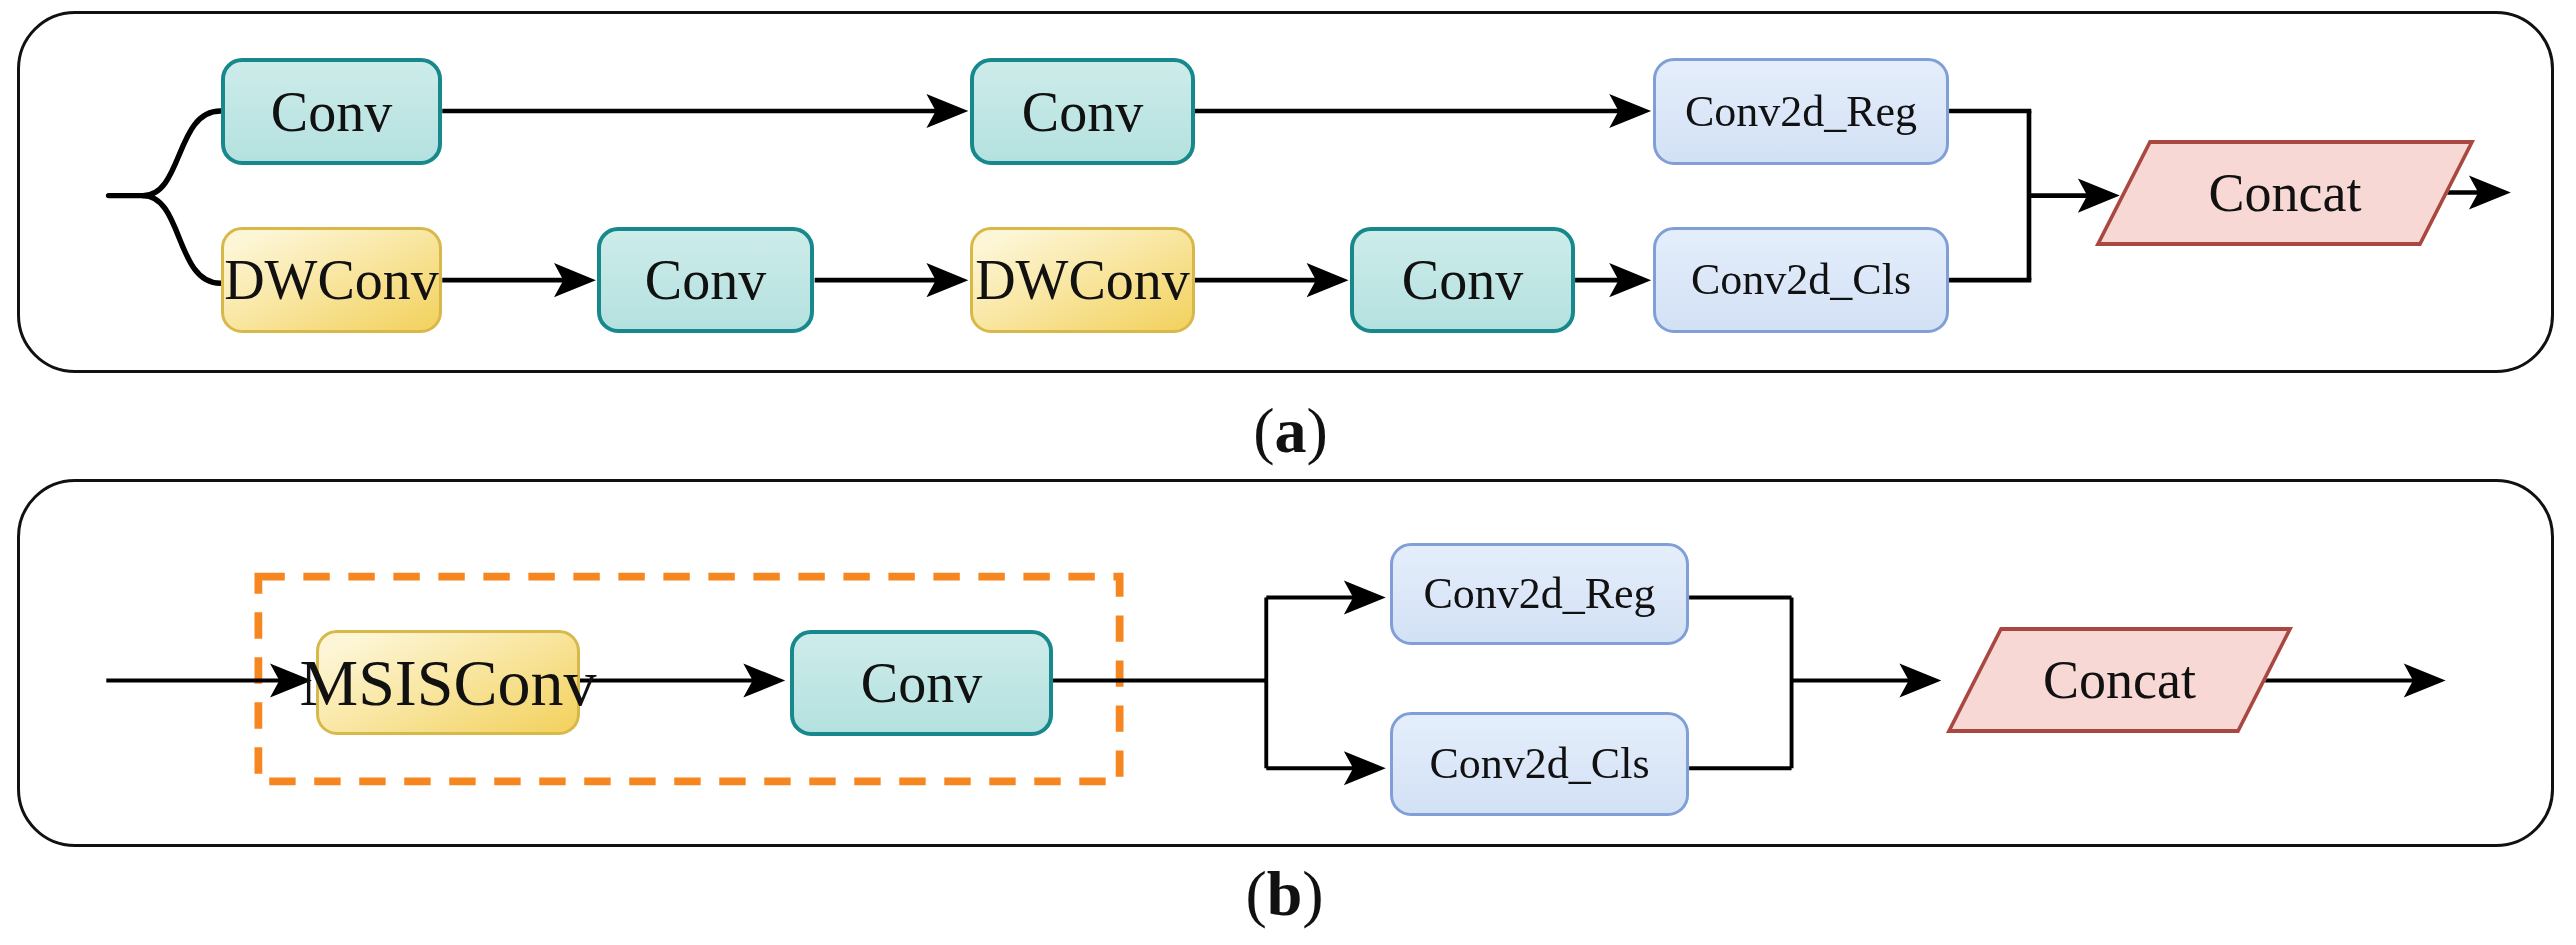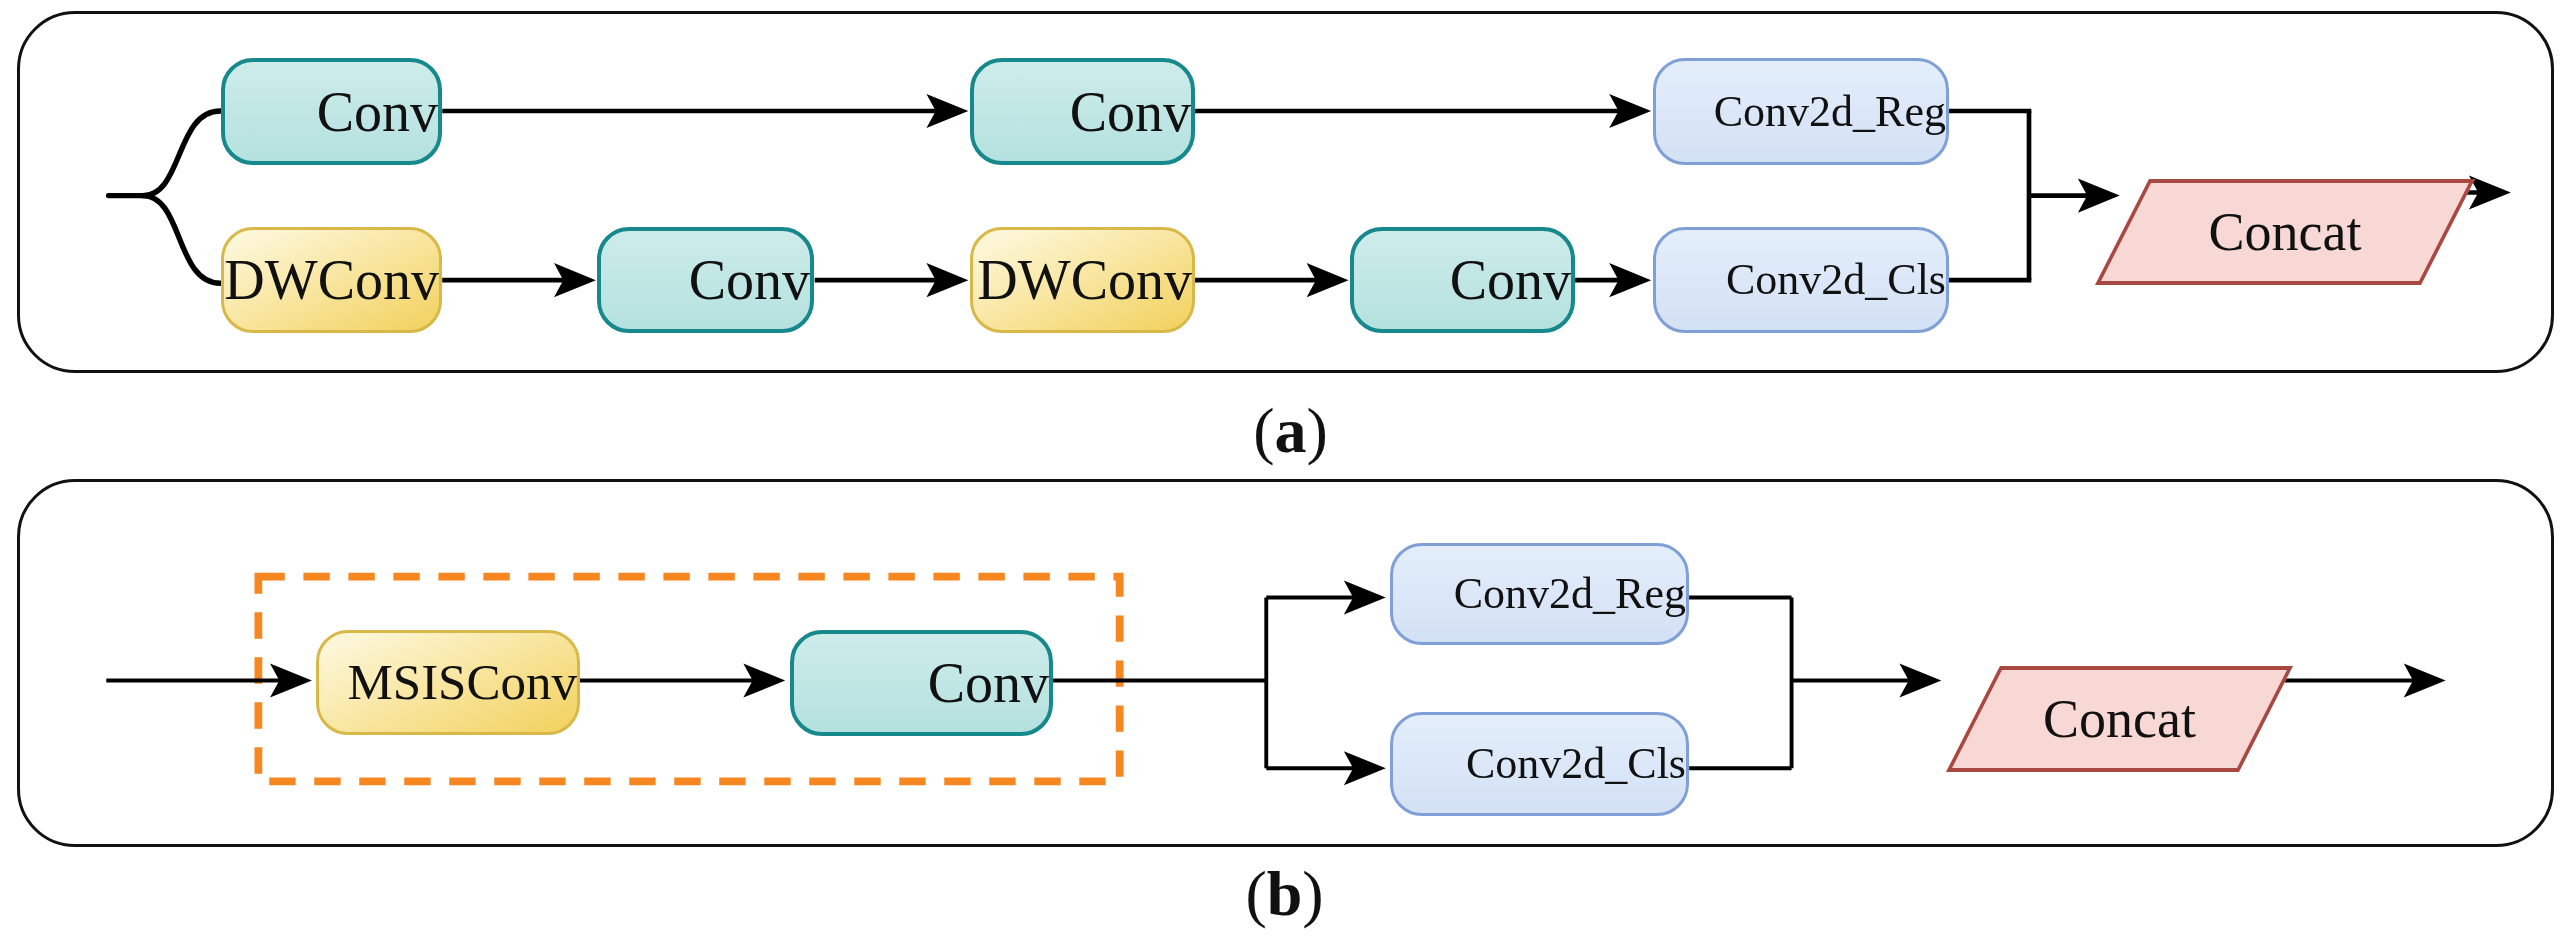--- a/index.html
+++ b/index.html
@@ -3,30 +3,30 @@
 <meta charset="utf-8">
 <style>
   html,body{margin:0;padding:0;background:var(--background,#fff);}
   body{width:2576px;height:946px;position:relative;overflow:hidden;
        font-family:"Liberation Serif",serif;color:var(--text,#111);}
   .layer{position:absolute;left:0;top:0;width:2576px;height:946px;}
   .panel{position:absolute;border:3.9px solid var(--panel-border,#111);border-radius:58px;box-sizing:border-box;background:transparent;}
   #panel-a{left:17px;top:11px;width:2537px;height:362px;}
   #panel-b{left:17px;top:479px;width:2537px;height:368px;}
   svg.wires{position:absolute;left:0;top:0;width:2576px;height:946px;}
-  .node{position:absolute;display:flex;align-items:center;justify-content:flex-end;
-        box-sizing:border-box;border-radius:32px;font-size:56px;line-height:1;
+  .node{position:absolute;display:flex;align-items:center;justify-content:center;
+        box-sizing:border-box;border-radius:21px;font-size:56px;line-height:1;
         white-space:nowrap;}
   .teal{background:linear-gradient(180deg,var(--teal-fill-top),var(--teal-fill));
         border:4.7px solid var(--teal-border);}
   .yellow{background:linear-gradient(155deg,var(--yellow-fill-top) 10%,var(--yellow-fill-bottom) 95%);
         border:3.9px solid var(--yellow-border);}
   .blue{background:linear-gradient(180deg,var(--blue-fill-top),var(--blue-fill-bottom));
         border:3.9px solid var(--blue-border);font-size:44px;}
-  .pgram{position:absolute;margin-top:39px;}
+  .pgram{position:absolute;}
   .pgram-bg{position:absolute;inset:0;transform:skewX(-27deg);
         background:var(--pink-fill);border:4.7px solid var(--pink-border);box-sizing:border-box;}
   .pgram-label{position:relative;width:100%;height:100%;display:flex;align-items:center;
         justify-content:center;font-size:54px;}
   .caption{position:absolute;width:171px;text-align:center;font-size:64px;font-weight:700;}
   .caption .paren{font-weight:400;}
 </style>
 </head>
 <body>
 
@@ -118,21 +118,21 @@
 
   <div class="pgram" style="left:2122px;top:140px;width:326px;height:106px">
     <div class="pgram-bg"></div>
     <div class="pgram-label">Concat</div>
   </div>
 
   <div class="caption" style="left:1205px;top:394px"><span class="paren">(</span><span>a</span><span class="paren">)</span></div>
 </div>
 
 <div class="layer">
-  <div class="node yellow" style="left:316px;top:630px;width:264px;height:105px;font-size:51px">
+  <div class="node yellow" style="left:316px;top:630px;width:264px;height:105px;font-size:66px">
       <span>MSISConv</span>
     </div>
   <div class="node teal" style="left:790px;top:630px;width:263px;height:106px">
       <span>Conv</span>
     </div>
   <div class="node blue" style="left:1390px;top:543px;width:299px;height:102px">
       <span>Conv2d_Reg</span>
     </div>
   <div class="node blue" style="left:1390px;top:712px;width:299px;height:104px">
       <span>Conv2d_Cls</span>

